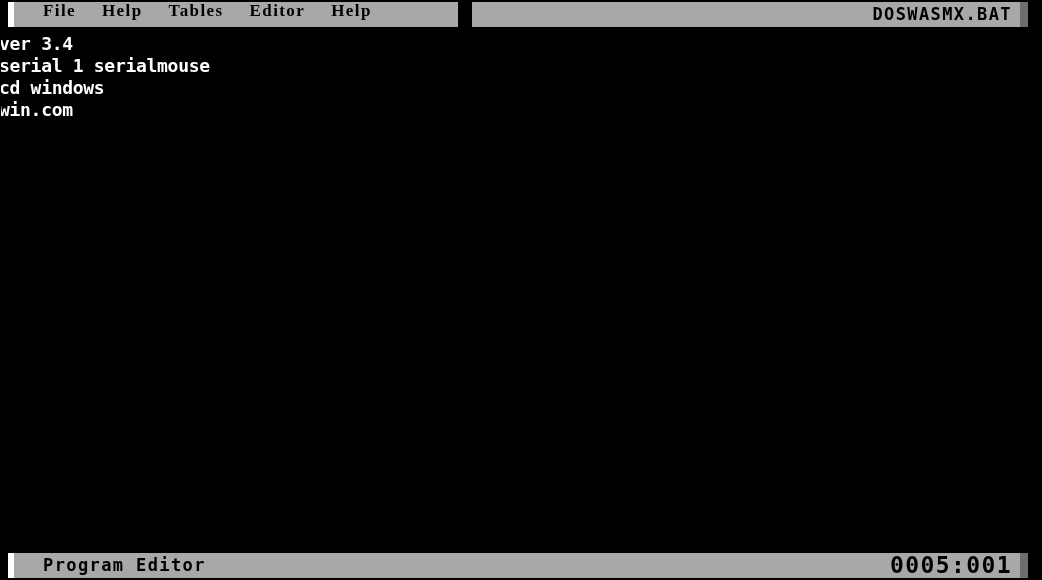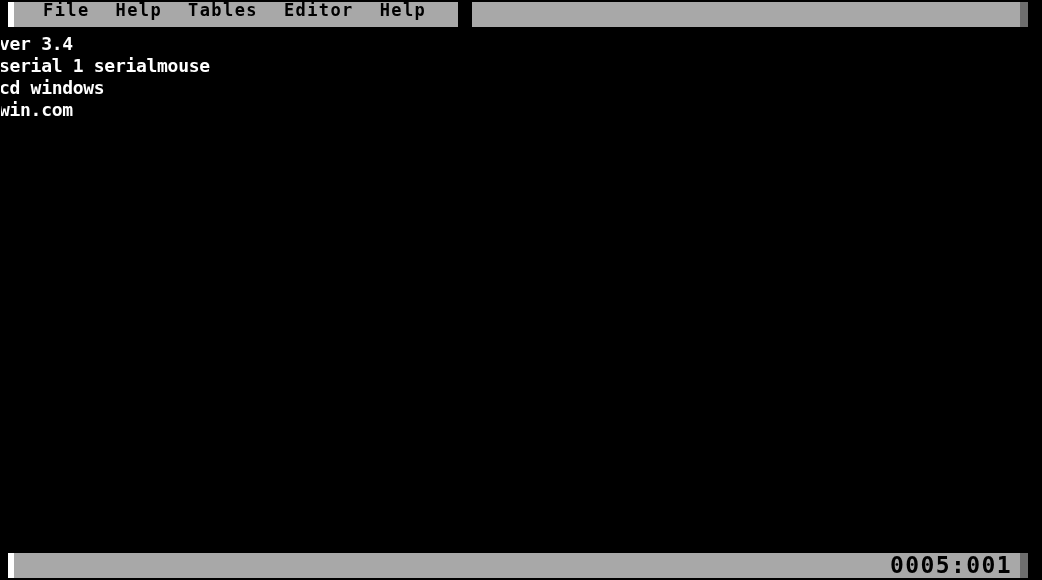--- a/index.html
+++ b/index.html
@@ -71,20 +71,21 @@
     background: #6e6e6e;
   }
 
   .menu-items {
     position: absolute;
     left: 14px;
     top: 0;
     height: 17px;
     display: flex;
     align-items: center;
+    font-family: Liberation Serif, serif;
   }
 
   .menu-item {
     color: #000000;
     font-size: 17px;
     font-weight: bold;
     letter-spacing: 1.4px;
     line-height: 25px;
     padding: 0 0;
     margin-right: 26px;
@@ -210,29 +211,31 @@
     <div class="menubar-scroll-marker"></div>
 
     <div class="menu-items">
       <div class="menu-item">File</div>
       <div class="menu-item">Help</div>
       <div class="menu-item">Tables</div>
       <div class="menu-item">Editor</div>
       <div class="menu-item">Help</div>
     </div>
 
+    <div class="file-title">DOSWASMX.BAT</div>
   </div>
 
   <div class="editor-area">
     <div class="text-line" style="top: 5px;">ver 3.4</div>
     <div class="text-line" style="top: 27px;">serial 1 serialmouse</div>
     <div class="text-line" style="top: 49px;">cd windows</div>
     <div class="text-line" style="top: 71px;">win.com</div>
   </div>
 
   <div class="statusbar">
     <div class="statusbar-left-marker"></div>
     <div class="statusbar-gray"></div>
     <div class="statusbar-scroll-marker"></div>
+    <div class="status-label">Program Editor</div>
     <div class="status-position">0005:001</div>
   </div>
 
 </div>
 
 </body></html>

